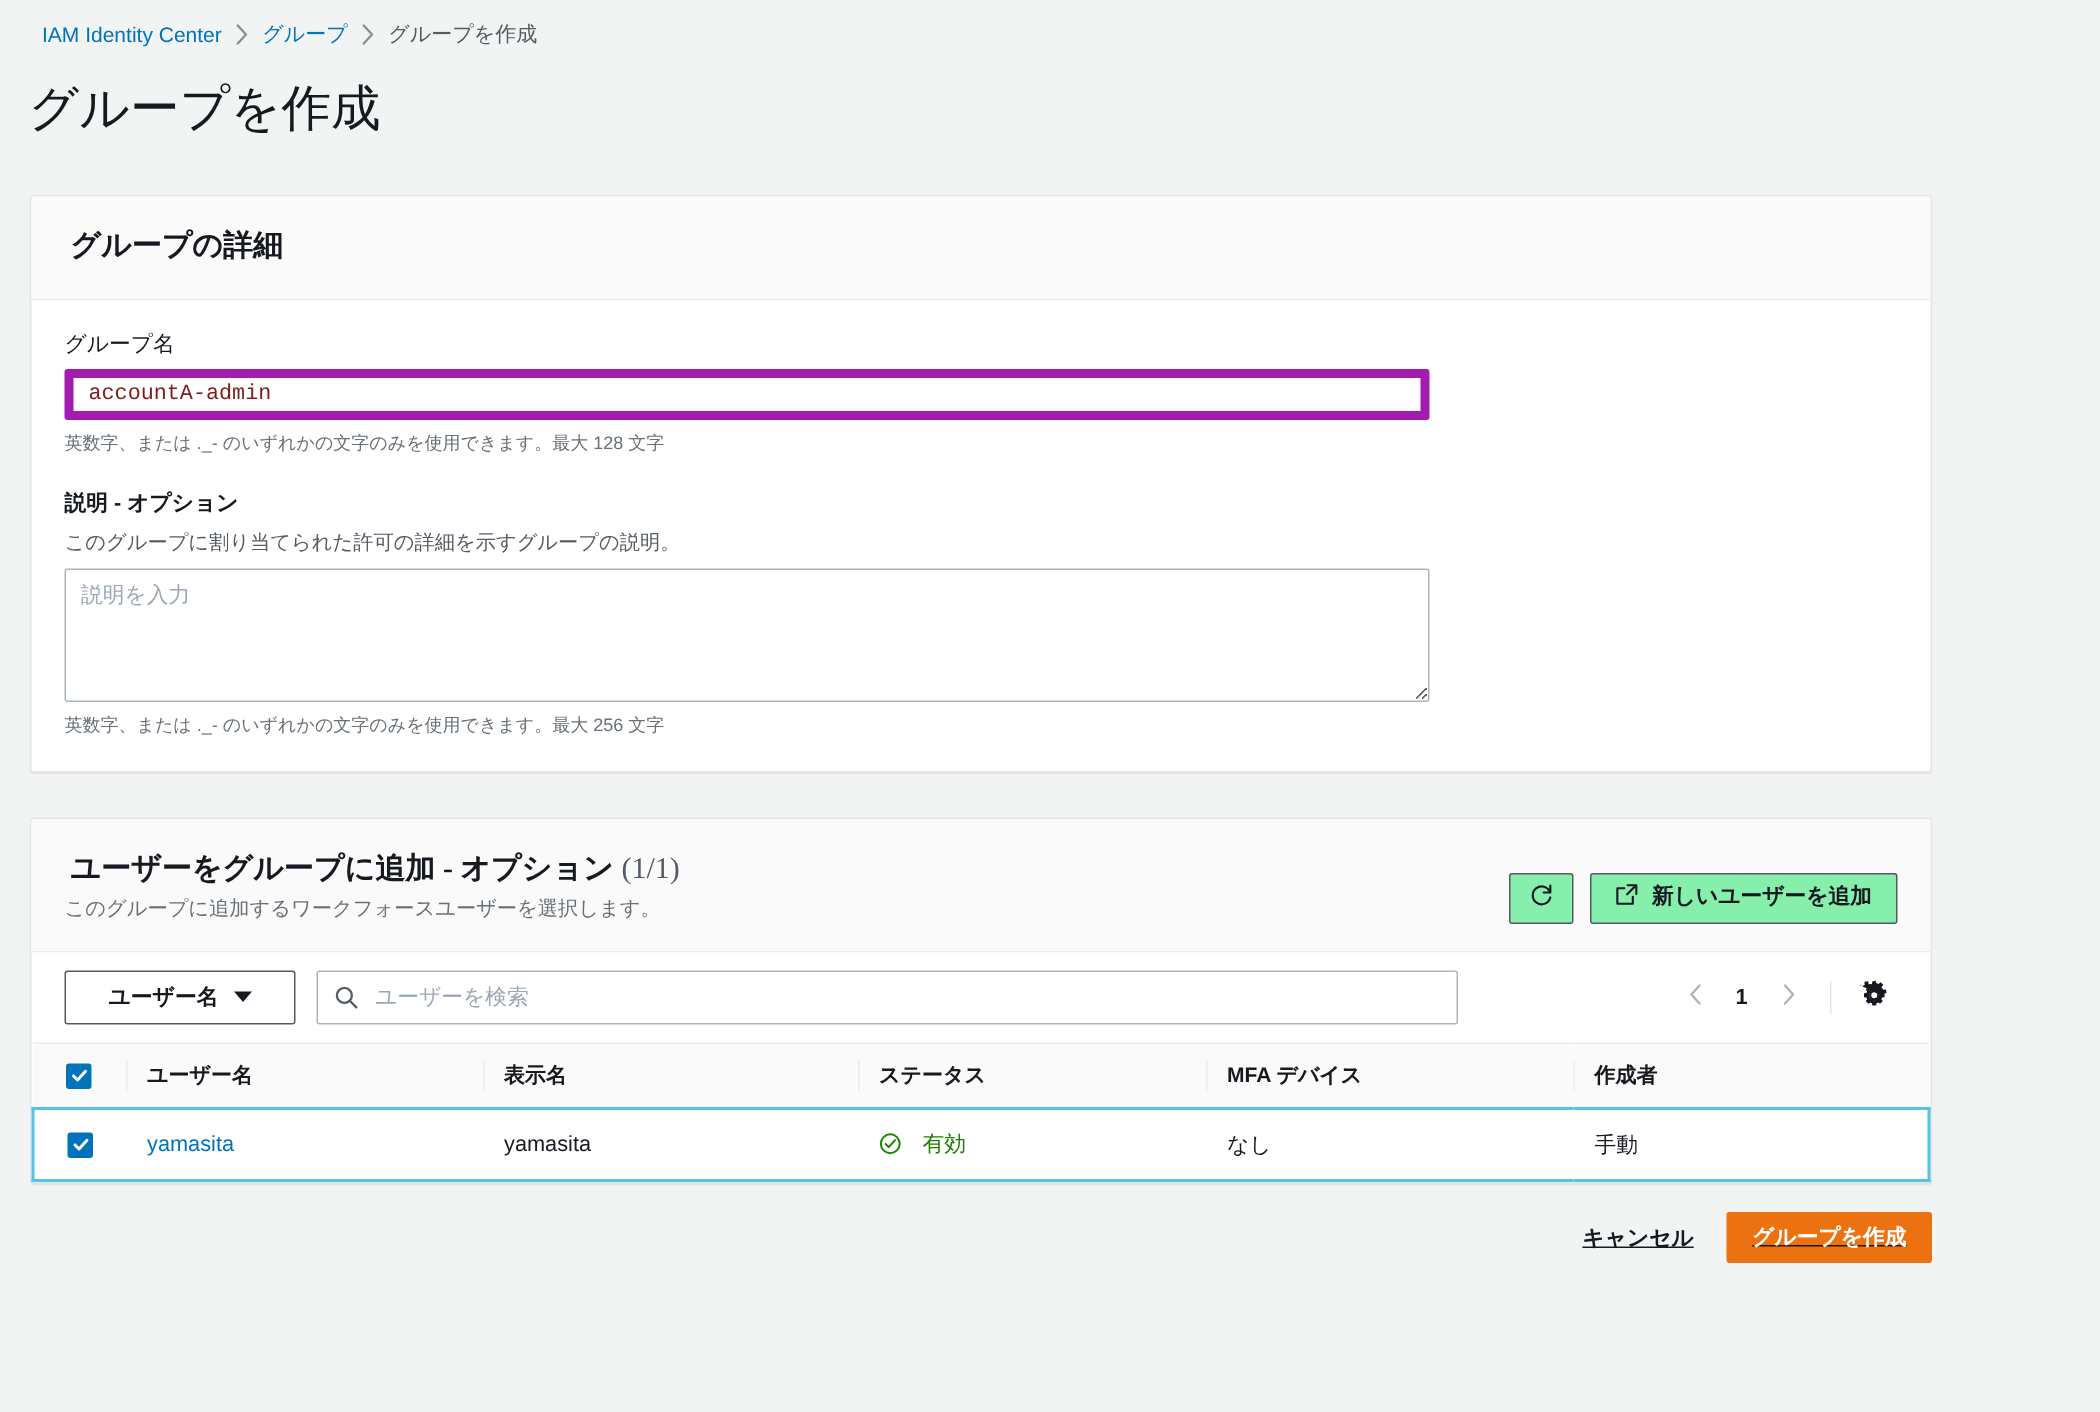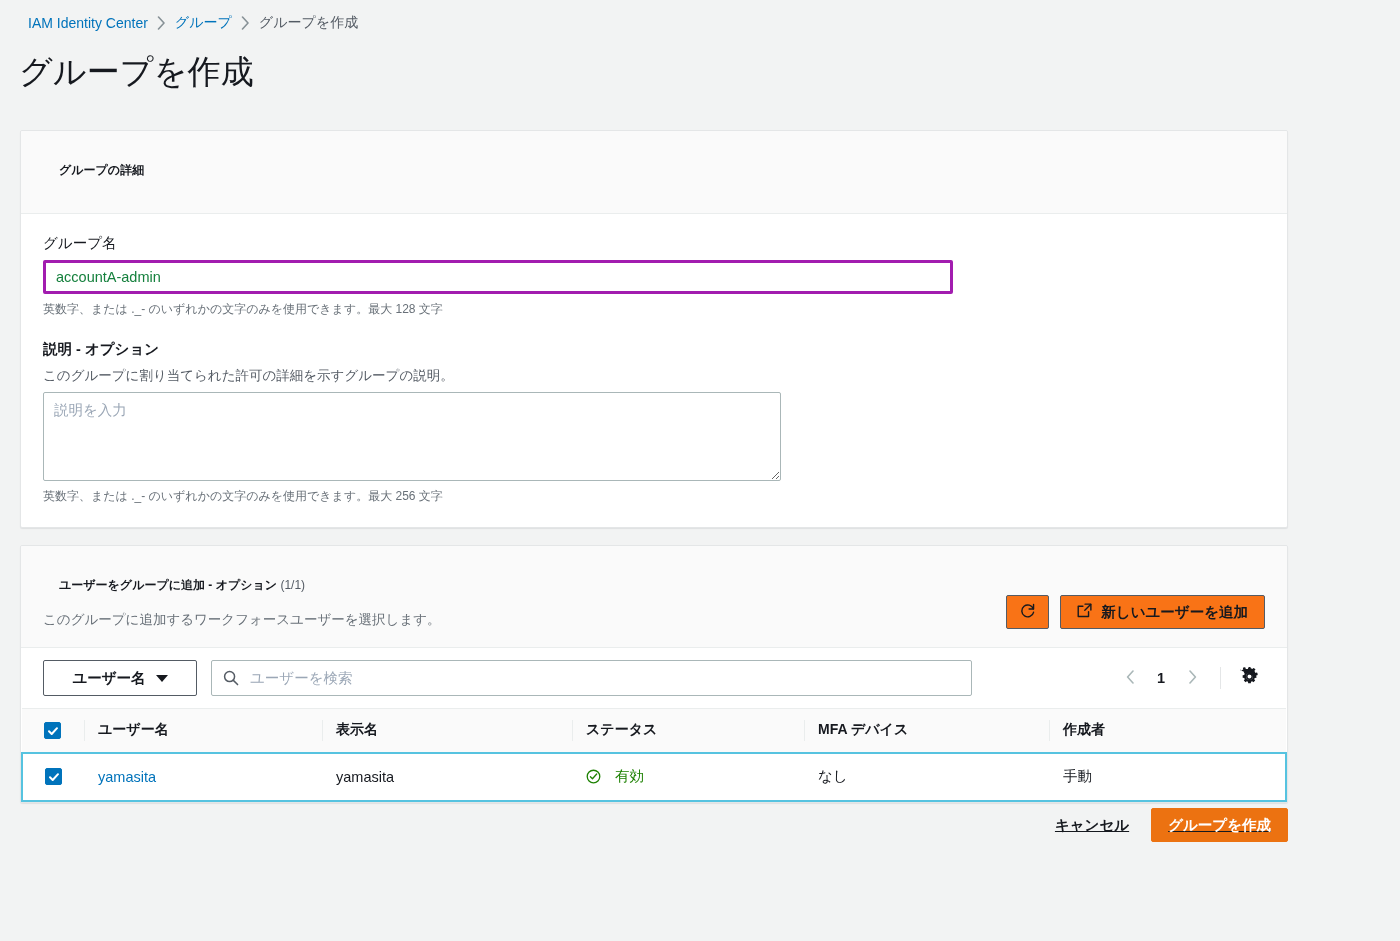--- a/index.html
+++ b/index.html
@@ -63,25 +63,26 @@
     border-bottom: 1px solid #eaeded;
     padding: 16px 22px 18px 22px;
     border-radius: 2px 2px 0 0;
   }
   .card-header.with-actions {
     display: flex;
     align-items: flex-end;
     justify-content: space-between;
   }
   .card-title {
-    font-size: 12px;
+    font-size: 20px;
     font-weight: bold;
     color: #16191f;
-    margin: 16px;
+    margin: 4px;
     line-height: 1.3;
+    font-family: Liberation Serif, serif;
   }
   .card-title .counter { font-weight: 400; color: #545b64; }
   .card-subtitle {
     font-size: 13.5px;
     color: #687078;
     margin: 4px 0 0 0;
     line-height: 1.45;
   }
   .card-body { padding: 20px 22px 22px 22px; }
 
@@ -103,31 +104,31 @@
     font-size: 12px;
     color: #687078;
     margin: 6px 0 0 0;
     line-height: 1.5;
   }
   .text-input {
     width: 910px;
     height: 34px;
     padding: 5px 10px;
     font-size: 14.5px;
-    font-family: Liberation Sans, sans-serif;
-    color: #15803d;
-    border: 3px solid #a21caf;
+    font-family: Liberation Mono, monospace;
+    color: #7f1d1d;
+    border: 6px solid #a21caf;
     border-radius: 2px;
     background: #fff;
     outline: none;
     display: block;
   }
   .text-input::placeholder { color: #9ba7b6; }
   .textarea-input {
-    width: 738px;
+    width: 910px;
     height: 89px;
     padding: 7px 10px;
     font-size: 14.5px;
     font-family: inherit;
     color: #16191f;
     border: 1px solid #aab7b8;
     border-radius: 2px;
     background: #fff;
     outline: none;
     resize: vertical;
@@ -136,21 +137,21 @@
   }
   .textarea-input::placeholder { color: #9ba7b6; }
   .field-block + .field-block { margin-top: 22px; }
 
   
   .btn {
     font-family: inherit;
     font-size: 14.5px;
     font-weight: bold;
     color: #16191f;
-    background: #f97316;
+    background: #86efac;
     border: 1px solid #545b64;
     border-radius: 2px;
     height: 34px;
     padding: 0 16px;
     cursor: pointer;
     display: inline-flex;
     align-items: center;
     justify-content: center;
     gap: 9px;
     white-space: nowrap;

